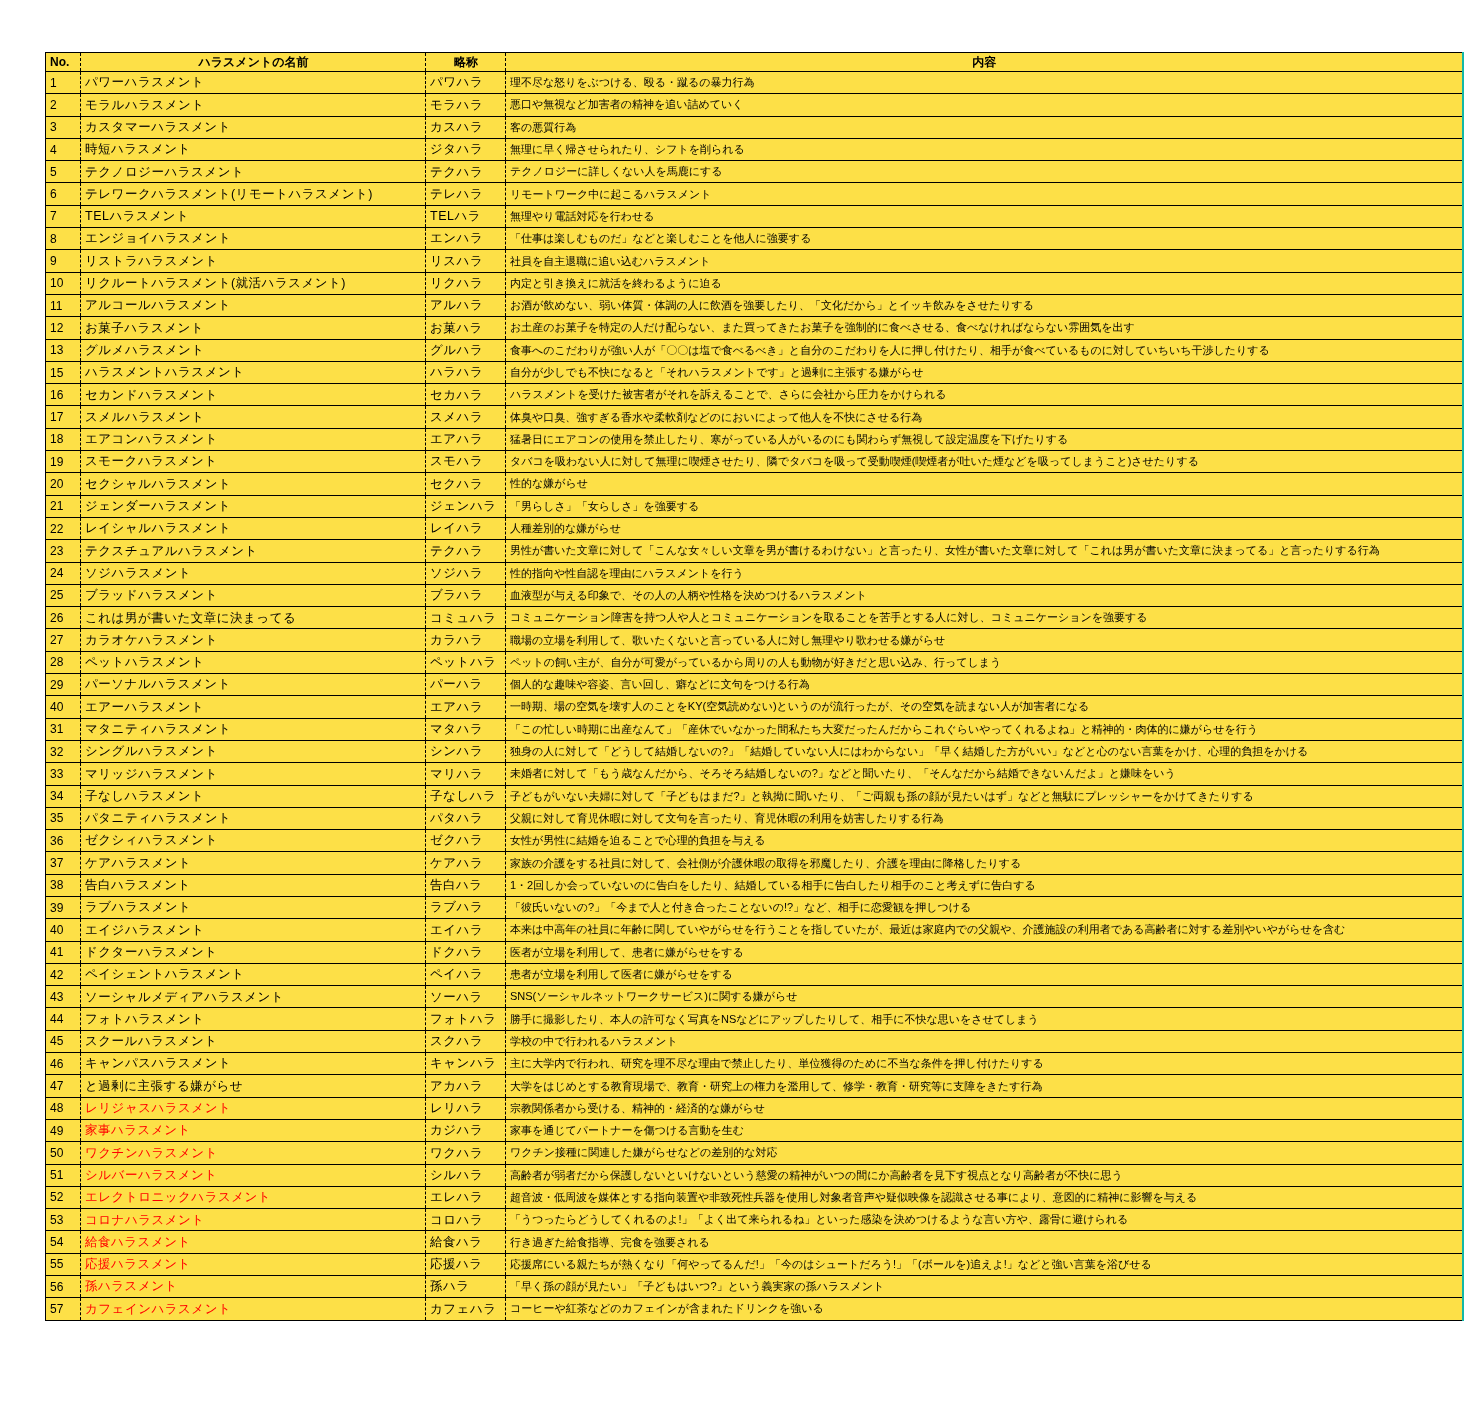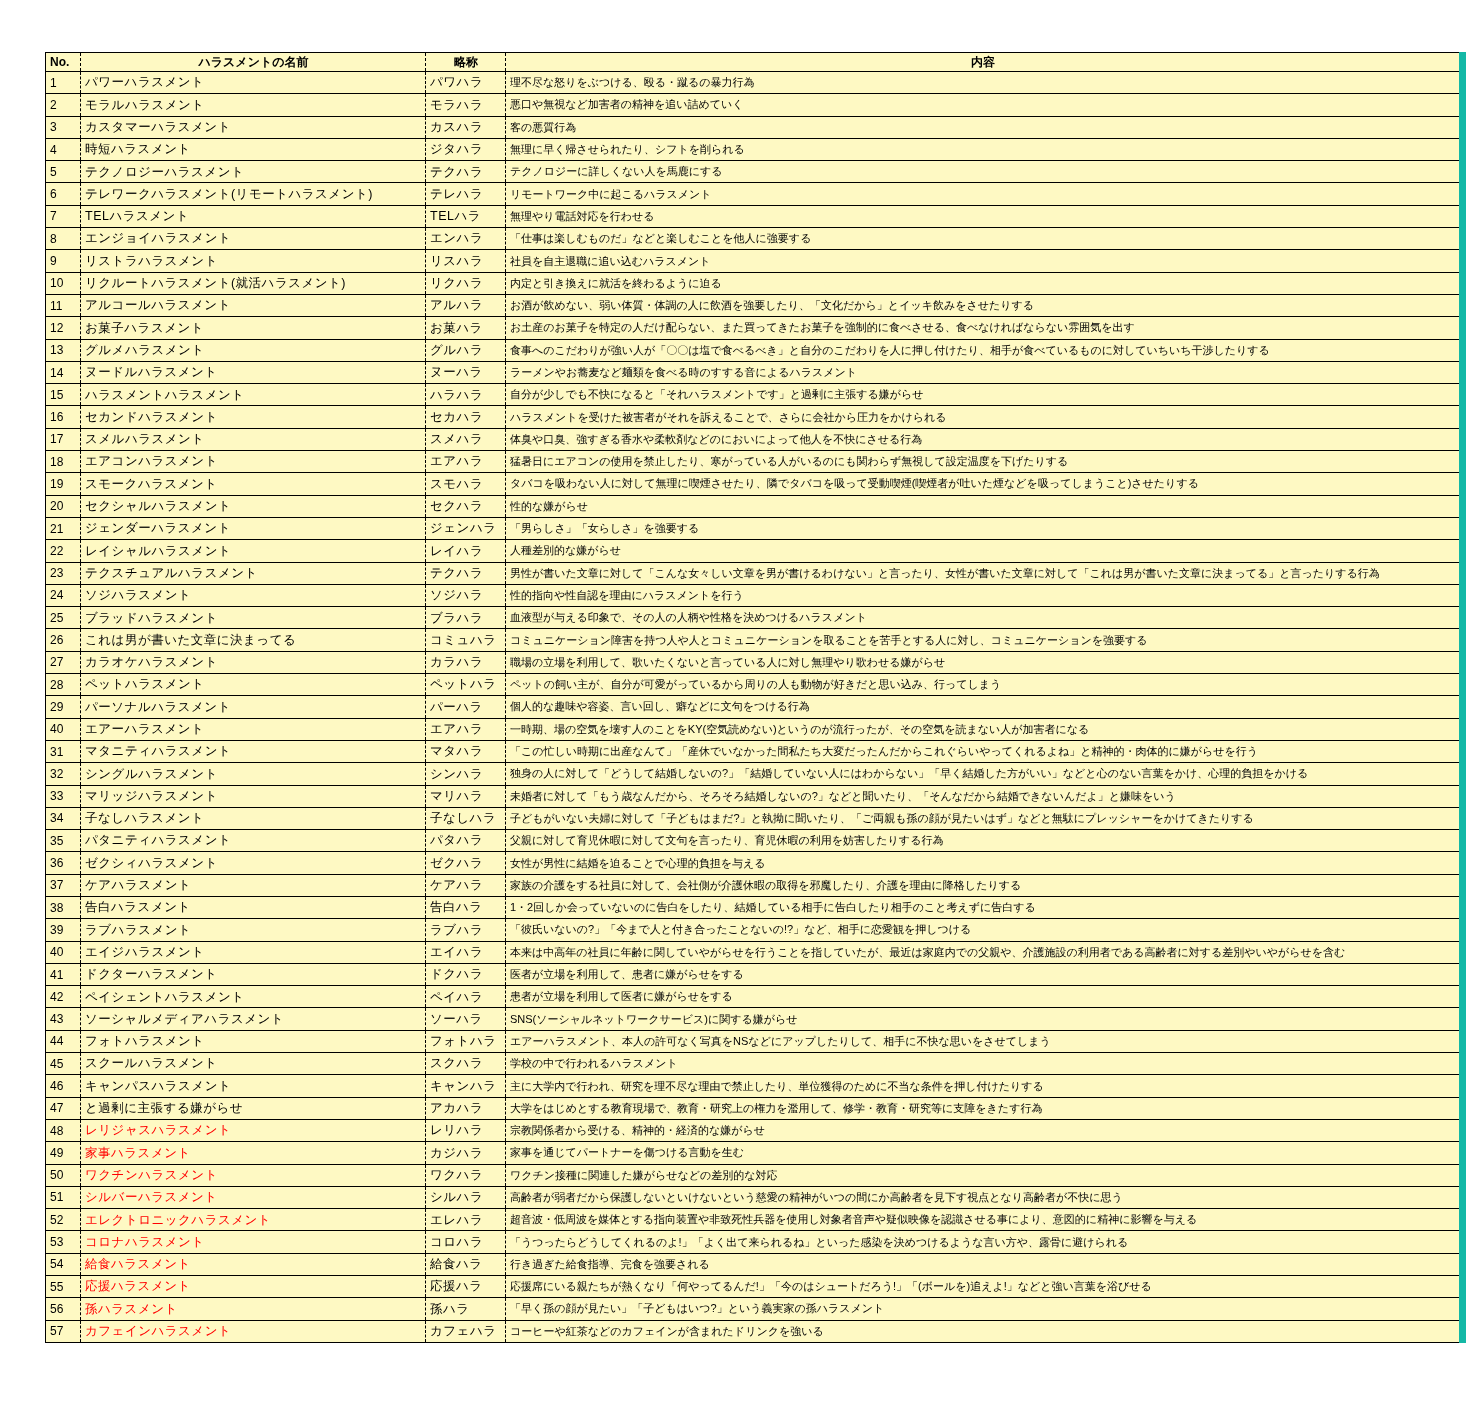--- a/index.html
+++ b/index.html
@@ -16,21 +16,21 @@
   }
   .sheet {
     position: absolute;
     left: 45px;
     top: 52px;
   }
   table.haras {
     border-collapse: collapse;
     table-layout: fixed;
     width: 1417px;
-    background: #fef9c3;
+    background: #fde047;
     border: 1px solid #000000;
   }
   table.haras col.c-no      { width: 35px; }
   table.haras col.c-name    { width: 345px; }
   table.haras col.c-abbr    { width: 80px; }
   table.haras col.c-content { width: 957px; }
 
   table.haras th, table.haras td {
     border-top: 1px solid #000000;
     border-bottom: 1px solid #000000;
@@ -41,21 +41,21 @@
     line-height: 1;
   }
   
   table.haras th + th, table.haras td + td {
     border-left: 1px dashed #000000;
   }
   table.haras th:first-child, table.haras td:first-child {
     border-left: 1px solid #000000;
   }
   table.haras th:last-child, table.haras td:last-child {
-    border-right: 7px solid #14b8a6;
+    border-right: 2px solid #14b8a6;
   }
 
   thead tr { height: 19px; }
   tbody tr { height: 22.3px; }
 
   th {
     font-size: 12px;
     font-weight: bold;
   }
   th.h-no { text-align: left; }
@@ -169,26 +169,20 @@
     <td class="abbr">お菓ハラ</td>
     <td class="content">お土産のお菓子を特定の人だけ配らない、また買ってきたお菓子を強制的に食べさせる、食べなければならない雰囲気を出す</td>
   </tr>
         <tr>
     <td class="no">13</td>
     <td class="name">グルメハラスメント</td>
     <td class="abbr">グルハラ</td>
     <td class="content">食事へのこだわりが強い人が「〇〇は塩で食べるべき」と自分のこだわりを人に押し付けたり、相手が食べているものに対していちいち干渉したりする</td>
   </tr>
         <tr>
-    <td class="no">14</td>
-    <td class="name">ヌードルハラスメント</td>
-    <td class="abbr">ヌーハラ</td>
-    <td class="content">ラーメンやお蕎麦など麺類を食べる時のすする音によるハラスメント</td>
-  </tr>
-        <tr>
     <td class="no">15</td>
     <td class="name">ハラスメントハラスメント</td>
     <td class="abbr">ハラハラ</td>
     <td class="content">自分が少しでも不快になると「それハラスメントです」と過剰に主張する嫌がらせ</td>
   </tr>
         <tr>
     <td class="no">16</td>
     <td class="name">セカンドハラスメント</td>
     <td class="abbr">セカハラ</td>
     <td class="content">ハラスメントを受けた被害者がそれを訴えることで、さらに会社から圧力をかけられる</td>
@@ -352,21 +346,21 @@
         <tr>
     <td class="no">43</td>
     <td class="name">ソーシャルメディアハラスメント</td>
     <td class="abbr">ソーハラ</td>
     <td class="content">SNS(ソーシャルネットワークサービス)に関する嫌がらせ</td>
   </tr>
         <tr>
     <td class="no">44</td>
     <td class="name">フォトハラスメント</td>
     <td class="abbr">フォトハラ</td>
-    <td class="content">エアーハラスメント、本人の許可なく写真をNSなどにアップしたりして、相手に不快な思いをさせてしまう</td>
+    <td class="content">勝手に撮影したり、本人の許可なく写真をNSなどにアップしたりして、相手に不快な思いをさせてしまう</td>
   </tr>
         <tr>
     <td class="no">45</td>
     <td class="name">スクールハラスメント</td>
     <td class="abbr">スクハラ</td>
     <td class="content">学校の中で行われるハラスメント</td>
   </tr>
         <tr>
     <td class="no">46</td>
     <td class="name">キャンパスハラスメント</td>

